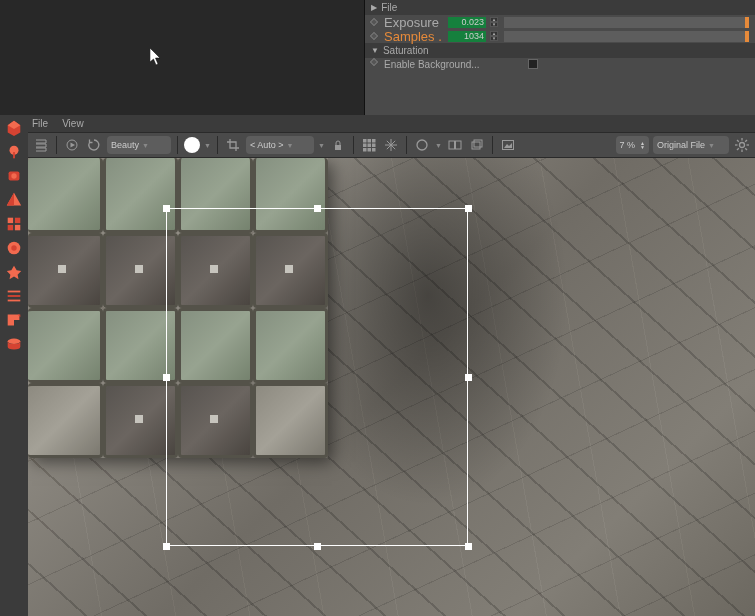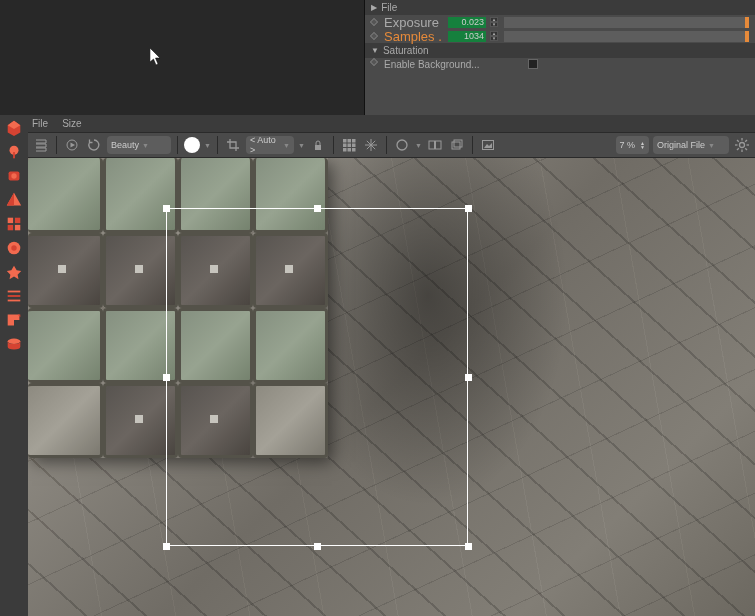--- a/index.html
+++ b/index.html
@@ -179,21 +179,21 @@
         <svg viewBox="0 0 20 20">
           <ellipse cx="10" cy="7" rx="7" ry="3" fill="#f26a4f"></ellipse>
           <path d="M3 7 L3 13 Q3 16 10 16 Q17 16 17 13 L17 7 Q17 10 10 10 Q3 10 3 7" fill="#d54332"></path>
         </svg>
       </div>
   </div>
 
   <div class="content">
     <div class="menu-bar">
       <span>File</span>
-      <span>Size</span>
+      <span>View</span>
     </div>
 
     <div class="toolbar">
       <div class="tb-btn">
           <svg width="14" height="14" viewBox="0 0 14 14">
             <path d="M2 2 L12 2 L12 5 L2 5 M2 6 L12 6 L12 9 L2 9 M2 10 L12 10 L12 13 L2 13" stroke="#999" fill="none"></path>
           </svg>
         </div>
       <div class="tb-sep"></div>
       <div class="tb-btn">
@@ -213,21 +213,21 @@
       </div>
       <div class="tb-sep"></div>
       <div class="circle-btn"></div>
       <span class="dtri" style="font-size:7px;color:#888;cursor:pointer">▼</span>
       <div class="tb-sep"></div>
       <div class="tb-btn">
           <svg width="14" height="14" viewBox="0 0 14 14">
             <path d="M4 1 L4 10 L13 10 M1 4 L10 4 L10 13" stroke="#999" fill="none" stroke-width="1.3"></path>
           </svg>
         </div>
-      <div class="tb-drop" style="width:48px;">
+      <div class="tb-drop" style="width:68px;">
         <span>&lt; Auto &gt;</span>
         <span class="dtri">▼</span>
       </div>
       <span class="dtri" style="font-size:7px;color:#888;cursor:pointer">▼</span>
       <div class="tb-btn">
           <svg width="14" height="14" viewBox="0 0 14 14">
             <rect x="4" y="7" width="6" height="5" fill="#999"></rect>
             <path d="M5 7 L5 5 A2 2 0 0 1 9 5 L9 7" fill="none" stroke="#999"></path>
           </svg>
         </div>

